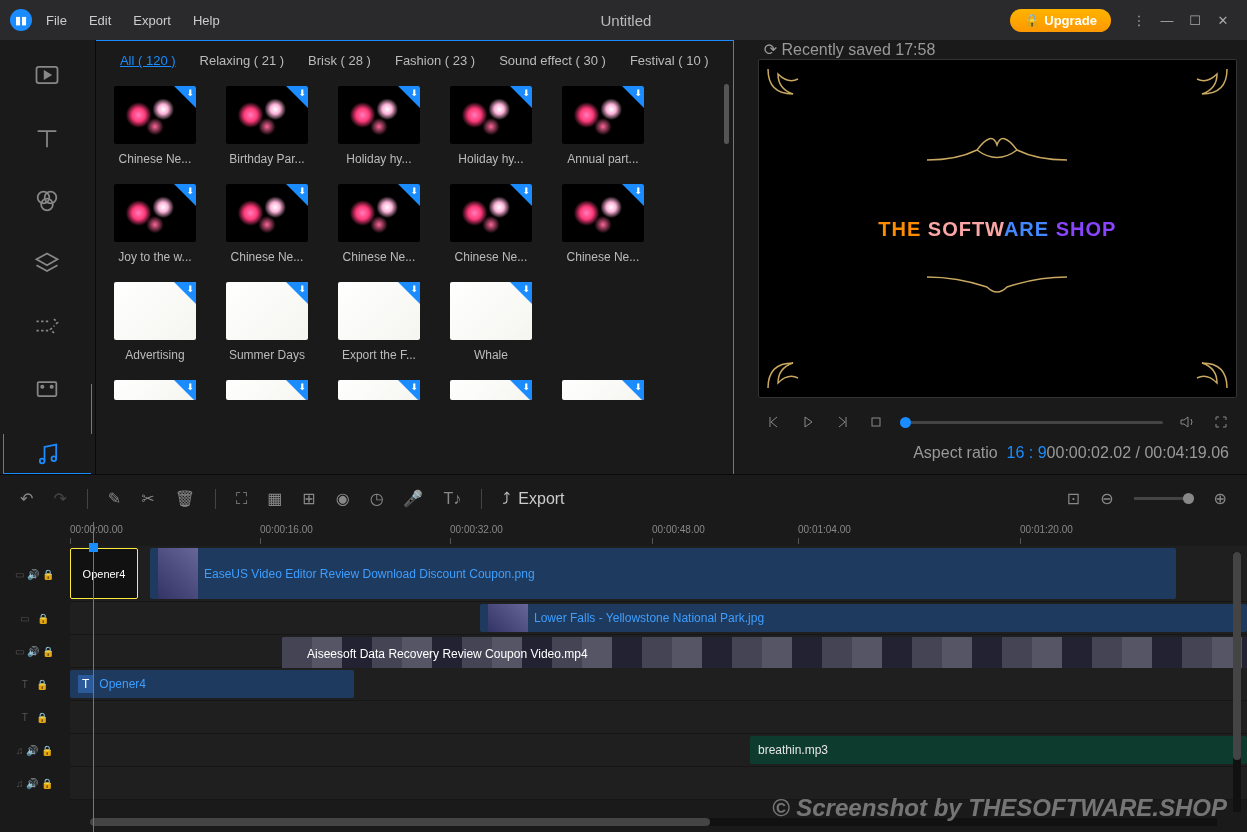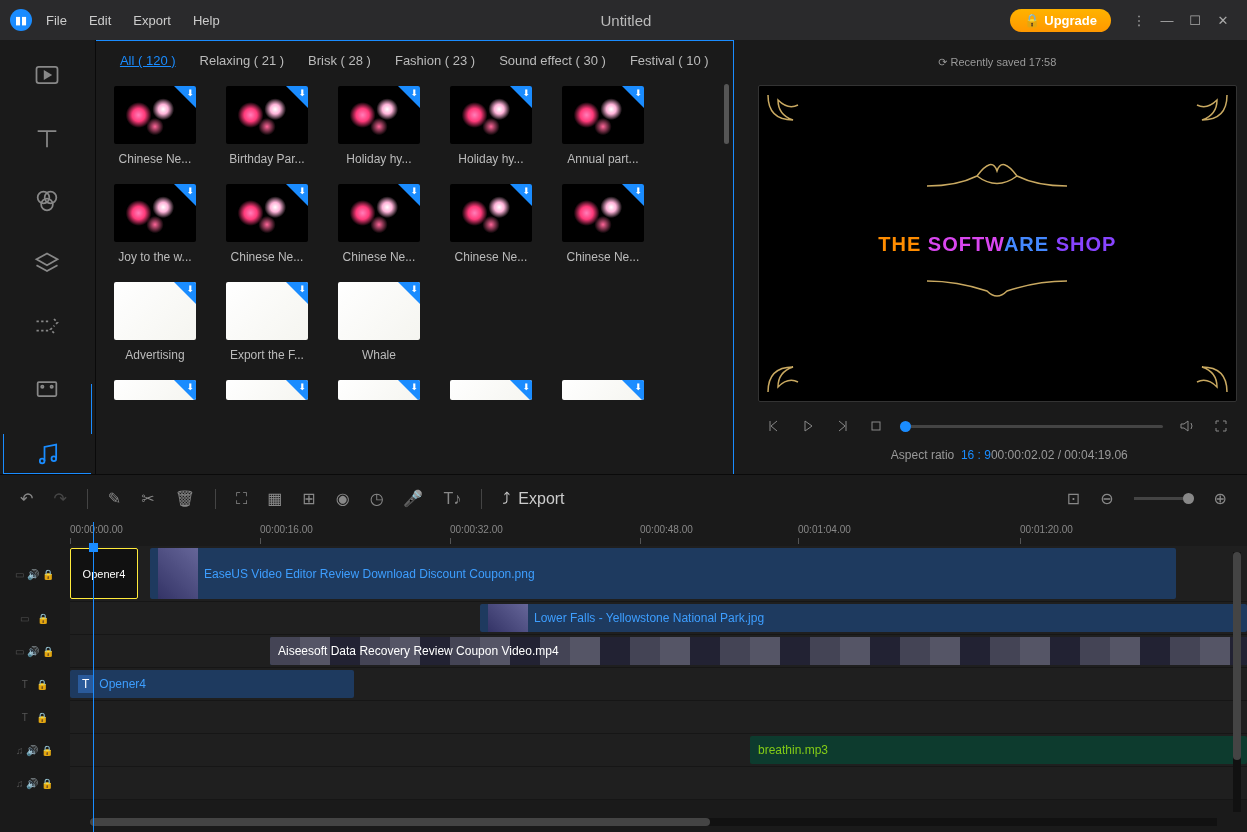--- a/index.html
+++ b/index.html
@@ -31,34 +31,34 @@
 .row { display:flex; gap:30px; margin-bottom:18px; }
 .card { width:82px; display:flex; flex-direction:column; align-items:center; cursor:pointer; }
 .thumb { width:82px; height:58px; background:#000; border-radius:2px; position:relative; overflow:hidden; }
 .thumb.fw{background:radial-gradient(circle at 30% 50%,#ff7eb9 0,#ff3a7a 10%,transparent 20%),radial-gradient(circle at 60% 40%,#fff 0,#ffb3d9 8%,transparent 18%),radial-gradient(circle at 50% 70%,#ff6699 0,transparent 15%),#000;}
 .thumb.ad{background:linear-gradient(135deg,#fff 0%,#f5f5f0 100%);}
 .dl { position:absolute; top:0; right:0; width:0;height:0;border-left:22px solid transparent;border-top:22px solid #1a8cff; }
 .dl::after{content:'⬇';position:absolute;top:-20px;right:2px;color:#fff;font-size:9px;}
 .card-label { color:#bbb; font-size:12px; margin-top:8px; width:82px; text-align:center; white-space:nowrap; overflow:hidden; text-overflow:ellipsis; }
 
 .preview { width:520px; background:#1a1a1a; display:flex; flex-direction:column; padding:0 10px; }
-.saved { text-align:center; color:#999; font-size:11px; padding:16px 6px; }
+.saved { text-align:left; color:#999; font-size:16px; padding:0 6px; }
 .video { flex:1; background:#000; border:1px solid #333; border-radius:2px; position:relative; overflow:hidden; }
 .corner{position:absolute;width:60px;height:60px;}
 .corner svg{width:60px;height:60px;}
 .c-tl{top:4px;left:4px;} .c-tr{top:4px;right:4px;transform:scaleX(-1);} .c-bl{bottom:4px;left:4px;transform:scaleY(-1);} .c-br{bottom:4px;right:4px;transform:scale(-1,-1);}
 .ornament{position:absolute;left:50%;transform:translateX(-50%);color:#c9a961;}
 .orn-top{top:60px;} .orn-bot{bottom:90px;transform:translateX(-50%) scaleY(-1);}
 .preview-text{position:absolute;top:50%;left:50%;transform:translate(-50%,-50%);font-size:20px;font-weight:600;letter-spacing:1px;}
-.preview-text span:nth-child(1){color:#ff8c00;} .preview-text span:nth-child(2){color:#d946ef;} .preview-text span:nth-child(3){color:#4488ff;} .preview-text span:nth-child(4){color:#8844ff;}
+.preview-text span:nth-child(1){color:#ff8c00;} .preview-text span:nth-child(2){color:#fca5a5;} .preview-text span:nth-child(3){color:#4488ff;} .preview-text span:nth-child(4){color:#8844ff;}
 .controls { display:flex; align-items:center; gap:14px; padding:14px 6px 6px; color:#888; }
 .ctrl-btn{cursor:pointer;display:flex;align-items:center;justify-content:center;width:20px;height:20px;}
 .prog { flex:1; height:3px; background:#444; border-radius:2px; position:relative; }
 .prog-dot{position:absolute;left:0;top:-4px;width:11px;height:11px;background:#1a8cff;border-radius:50%;}
-.aspect { display:flex; justify-content:center; padding:6px 8px 12px; color:#999; font-size:12px;margin-left:24px; }
+.aspect { display:flex; justify-content:flex-end; padding:6px 8px 12px; color:#999; font-size:16px;margin-left:24px; }
 .aspect .ratio{color:#1a8cff;}
 
 
 .toolbar { height:48px; background:#1a1a1a; border-top:1px solid #0a0a0a; display:flex; align-items:center; padding:0 20px; gap:20px; color:#888; }
 .tb-btn{cursor:pointer;display:flex;align-items:center;justify-content:center;}
 .tb-sep{width:1px;height:20px;background:#444;}
 .toolbar .flex{flex:1;}
 .export{display:flex;align-items:center;gap:8px;color:#ccc;cursor:pointer;}
 .zoom-slider{width:60px;height:3px;background:#444;position:relative;}
 .zoom-slider::after{content:'';position:absolute;right:0;top:-4px;width:11px;height:11px;background:#888;border-radius:50%;}
@@ -73,21 +73,21 @@
 .ruler-tick{position:absolute;top:2px;}
 .ruler-tick::after{content:'';position:absolute;left:0;top:14px;width:1px;height:6px;background:#555;}
 .playhead { position:absolute; top:0; bottom:0; width:1px; background:#1a8cff; left:23px; z-index:10; }
 .playhead::before{content:'';position:absolute;top:21px;left:-4px;width:9px;height:9px;background:#1a8cff;}
 .track { height:33px; background:#1f1f1f; border-bottom:1px solid #161616; position:relative;text-align:right; }
 .track.h56{height:56px;}
 .clip { position:absolute; top:2px; bottom:2px; border-radius:2px; display:flex; align-items:center; padding:0 8px; font-size:12px; overflow:hidden; white-space:nowrap; }
 .clip.sel{border:1px solid #ffeb3b;background:#111;color:#fff;left:0;width:68px;justify-content:center;font-size:11px;}
 .clip.img{background:#1e3a5f;color:#3d9eff;}
 .clip.txt{background:#1e3a5f;color:#3d9eff;}
-.clip.aud{background:#0d3b2e;color:#84cc16;}
+.clip.aud{background:#0d3b2e;color:#e5e5e5;}
 .clip-thumb{width:40px;height:100%;background:linear-gradient(45deg,#336,#669);margin-right:6px;display:inline-block;}
 .clip-thumb.vid{background:repeating-linear-gradient(90deg,#445 0 30px,#556 30px 60px,#223 60px 90px);}
 .tl-scroll{position:absolute;bottom:6px;left:90px;right:30px;height:8px;background:#111;}
 .tl-scroll-thumb{position:absolute;left:0;width:55%;height:8px;background:#444;border-radius:4px;}
 .tl-vscroll{position:absolute;right:6px;top:30px;bottom:20px;width:8px;background:#111;}
 .tl-vscroll-thumb{position:absolute;top:0;width:8px;height:80%;background:#444;border-radius:4px;}
 
 .watermark{position:absolute;bottom:10px;right:20px;color:rgba(255,255,255,0.4);font-size:24px;font-weight:bold;font-style:italic;pointer-events:none;}
 </style>
 </head>
@@ -234,20 +234,26 @@
               </div>
               <div class="card-label">Chinese Ne...</div>
             </div>
         </div>
         <div class="row">
           <div class="card">
               <div class="thumb ad">
                 <div class="dl"></div>
               </div>
               <div class="card-label">Advertising</div>
+            </div>
+          <div class="card">
+              <div class="thumb ad">
+                <div class="dl"></div>
+              </div>
+              <div class="card-label">Summer Days</div>
             </div>
           <div class="card">
               <div class="thumb ad">
                 <div class="dl"></div>
               </div>
               <div class="card-label">Export the F...</div>
             </div>
           <div class="card">
               <div class="thumb ad">
                 <div class="dl"></div>
@@ -387,39 +393,39 @@
       <div class="tl-left-row">T &nbsp; 🔒</div>
       <div class="tl-left-row">♫ 🔊 🔒</div>
       <div class="tl-left-row">♫ 🔊 🔒</div>
     </div>
     <div class="tl-body">
       <div class="playhead"></div>
       <div class="ruler">
         <div class="ruler-tick" style="left:0">00:00:00.00</div>
         <div class="ruler-tick" style="left:190px">00:00:16.00</div>
         <div class="ruler-tick" style="left:380px">00:00:32.00</div>
-        <div class="ruler-tick" style="left:570px">00:00:48.00</div>
+        <div class="ruler-tick" style="left:582px">00:00:48.00</div>
         <div class="ruler-tick" style="left:728px">00:01:04.00</div>
         <div class="ruler-tick" style="left:950px">00:01:20.00</div>
       </div>
       <div class="track h56">
         <div class="clip sel">Opener4</div>
         <div class="clip img" style="left:80px;width:1026px">
             <span class="clip-thumb"></span>
             <span>EaseUS Video Editor Review Download Discount Coupon.png</span>
           </div>
       </div>
       <div class="track">
         <div class="clip img" style="left:410px;right:0">
             <span class="clip-thumb"></span>
             <span>Lower Falls - Yellowstone National Park.jpg</span>
           </div>
       </div>
       <div class="track">
-        <div class="clip img" style="left:200px;right:0;padding:0">
+        <div class="clip img" style="left:212px;right:0;padding:17px">
             <span class="clip-thumb vid" style="width:100%;position:absolute;inset:0;margin:0"></span>
             <span style="position:relative;color:#fff;padding-left:8px">Aiseesoft Data Recovery Review Coupon Video.mp4</span>
           </div>
       </div>
       <div class="track">
         <div class="clip txt" style="left:0;width:284px">
             <span style="background:#2a5a9a;padding:2px 4px;color:#fff;margin-right:6px">T</span>
             <span>Opener4</span>
           </div>
       </div>
@@ -430,13 +436,14 @@
       <div class="track"></div>
     </div>
     <div class="tl-scroll">
         <div class="tl-scroll-thumb"></div>
       </div>
     <div class="tl-vscroll">
         <div class="tl-vscroll-thumb"></div>
       </div>
   </div>
 
+  <div class="watermark">© Screenshot by THESOFTWARE.SHOP</div>
 </div>
 
 </body></html>

